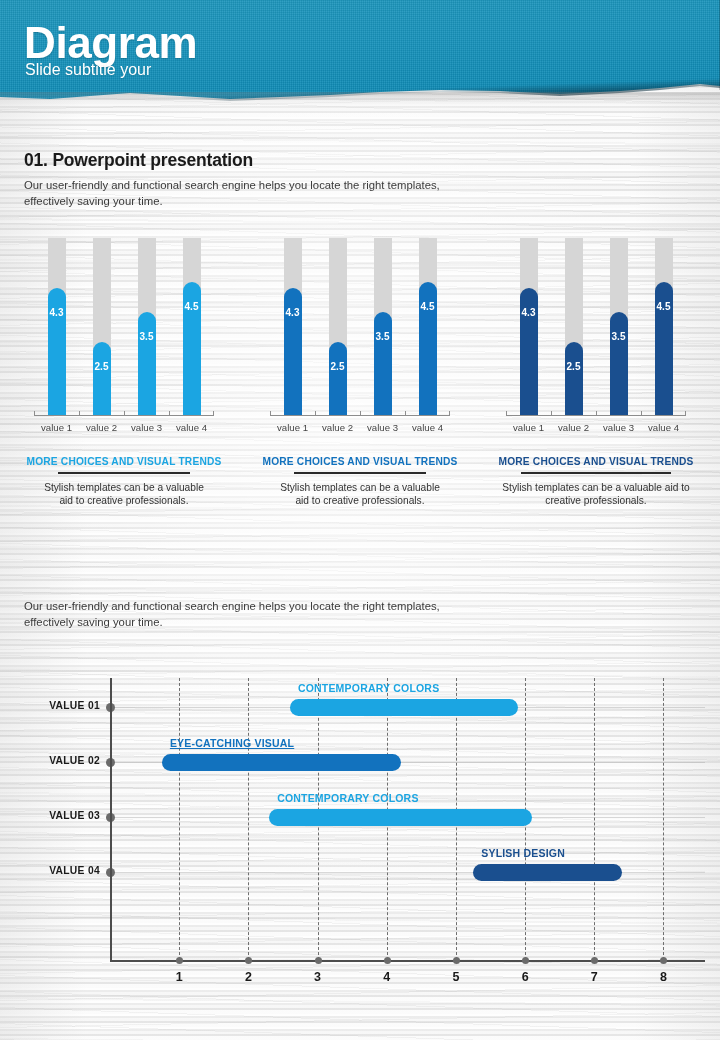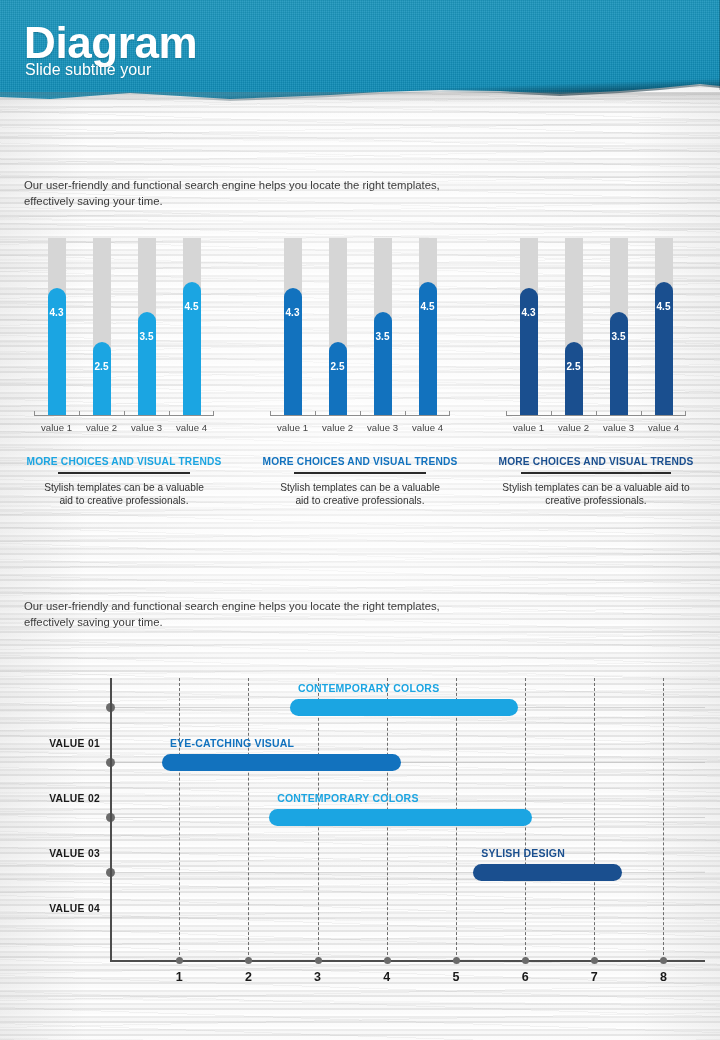--- a/index.html
+++ b/index.html
@@ -110,21 +110,21 @@
   .cap{position:absolute;text-align:center;}
   .cap-title{font-size:10.2px;font-weight:bold;line-height:13px;letter-spacing:0.2px;}
   .cap-rule{height:1.5px;background:#2b2b2b;margin:4px auto 7px auto;}
   .cap-body{font-size:10.2px;color:#333;line-height:13.5px;}
 
   
   .gantt{position:absolute;left:0;top:660px;width:720px;height:280px;}
   .g-yaxis{position:absolute;left:110px;top:18px;width:1.5px;height:282px;background:#4d4d4d;}
   .g-xaxis{position:absolute;left:110px;top:300px;width:595px;height:1.5px;background:#4d4d4d;}
   .g-dot{position:absolute;width:9px;height:9px;border-radius:50%;background:#6b6b6b;}
-  .g-ylab{position:absolute;font-size:10.3px;font-weight:bold;color:#1a1a1a;letter-spacing:0.3px;text-align:right;width:80px;margin-top:38px;}
+  .g-ylab{position:absolute;font-size:10.3px;font-weight:bold;color:#1a1a1a;letter-spacing:0.3px;text-align:right;width:80px;}
   .g-grid{position:absolute;top:18px;width:0;border-left:1px dashed #6f6f6f;height:282px;}
   .g-rowline{position:absolute;height:1px;background:rgba(170,170,170,0.45);}
   .g-bar{position:absolute;height:17px;border-radius:9px;}
   .g-barlab{position:absolute;font-size:10.5px;font-weight:bold;letter-spacing:0.2px;white-space:nowrap;}
   .g-xdot{position:absolute;width:7px;height:7px;border-radius:50%;background:#6b6b6b;}
   .g-xlab{position:absolute;font-size:12.5px;font-weight:bold;color:#1a1a1a;text-align:center;width:20px;}
   .g-foot{position:absolute;left:112px;top:950px;width:585px;font-size:10.7px;color:#333;line-height:15px;}
 </style>
 </head>
 <body>
@@ -137,20 +137,21 @@
 
   <div class="header">
     <div class="header-fabric"></div>
     <div class="header-edge"></div>
     <div class="header-seam"></div>
     <div class="header-shadow"></div>
     <div class="title">Diagram</div>
     <div class="subtitle">Slide subtitle your</div>
   </div>
 
+  <div class="sec-title" style="left:24px;top:150px;">01. Powerpoint presentation</div>
   <div class="sec-body" style="left:24px;top:178px;">Our user-friendly and functional search engine helps you locate the right templates, effectively saving your time.</div>
 
   <div id="bar-groups">
       <div class="chart-grp" style="left: 34px; width: 180px;">
         <div class="chart-plot">
           <div class="bar-track" style="left: 13.5px; height: 178px; background: rgb(214, 214, 214);"></div>
           <div class="bar-fill" style="left: 13.5px; height: 128px; background: rgb(27, 165, 226);"></div>
           <div class="bar-val" style="left: 13.5px; bottom: 98px;">4.3</div>
           <div class="bar-track" style="left: 58.5px; height: 178px; background: rgb(214, 214, 214);"></div>
           <div class="bar-fill" style="left: 58.5px; height: 74px; background: rgb(27, 165, 226);"></div>
@@ -264,21 +265,21 @@
     <div id="gantt-rows">
         <div class="g-rowline" style="left: 110px; top: 47px; width: 595px;"></div>
         <div class="g-ylab" style="left: 20px; top: 40px;">VALUE 01</div>
         <div class="g-dot" style="left: 106px; top: 43px;"></div>
         <div class="g-bar" style="left: 289.884px; top: 39px; width: 228.314px; background: rgb(27, 165, 226);"></div>
         <div class="g-barlab" style="left: 297.884px; top: 22px; color: rgb(27, 165, 226);">CONTEMPORARY COLORS</div>
         <div class="g-rowline" style="left: 110px; top: 102px; width: 595px;"></div>
         <div class="g-ylab" style="left: 20px; top: 95px;">VALUE 02</div>
         <div class="g-dot" style="left: 106px; top: 98px;"></div>
         <div class="g-bar" style="left: 161.89px; top: 94px; width: 238.692px; background: rgb(18, 114, 190);"></div>
-        <div class="g-barlab" style="left: 169.89px; top: 77px; color: rgb(18, 114, 190);">EYE-CATCHING VISUAL</div>
+        <div class="g-barlab" style="left: 169.89px; top: 77px; color: rgb(18, 114, 190); text-decoration: underline;">EYE-CATCHING VISUAL</div>
         <div class="g-rowline" style="left: 110px; top: 157px; width: 595px;"></div>
         <div class="g-ylab" style="left: 20px; top: 150px;">VALUE 03</div>
         <div class="g-dot" style="left: 106px; top: 153px;"></div>
         <div class="g-bar" style="left: 269.128px; top: 149px; width: 262.907px; background: rgb(27, 165, 226);"></div>
         <div class="g-barlab" style="left: 277.128px; top: 132px; color: rgb(27, 165, 226);">CONTEMPORARY COLORS</div>
         <div class="g-rowline" style="left: 110px; top: 212px; width: 595px;"></div>
         <div class="g-ylab" style="left: 20px; top: 205px;">VALUE 04</div>
         <div class="g-dot" style="left: 106px; top: 208px;"></div>
         <div class="g-bar" style="left: 473.227px; top: 204px; width: 148.75px; background: rgb(26, 79, 143);"></div>
         <div class="g-barlab" style="left: 481.227px; top: 187px; color: rgb(26, 79, 143);">SYLISH DESIGN</div>

